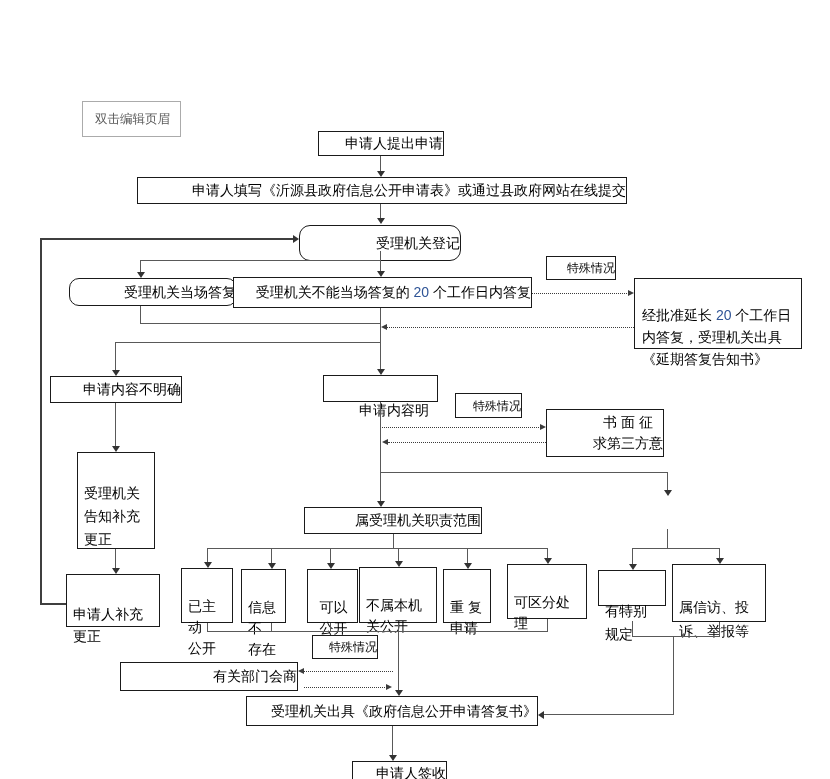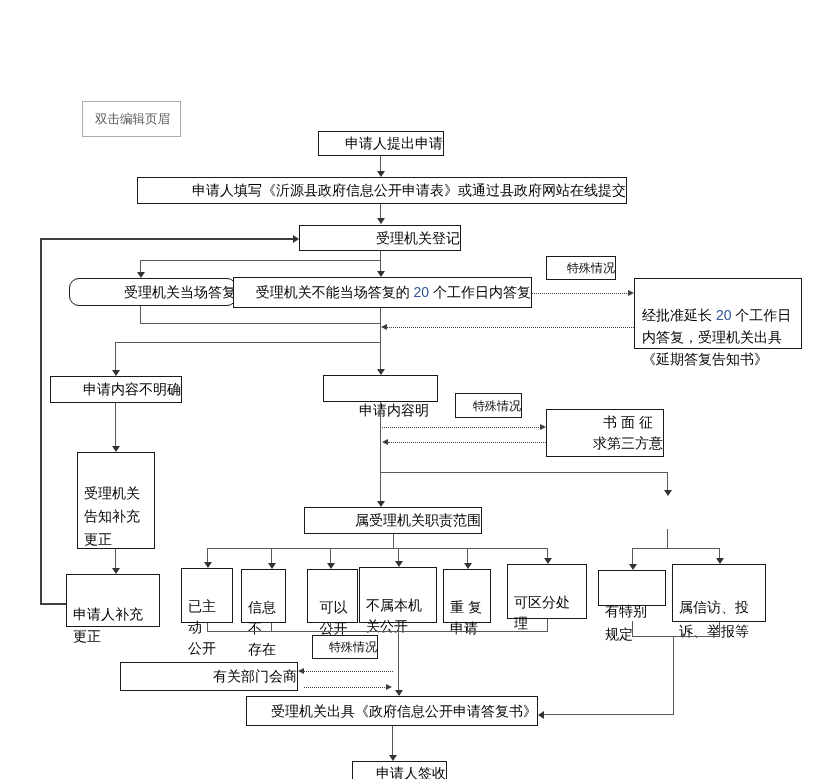--- a/index.html
+++ b/index.html
@@ -36,21 +36,21 @@
   </div>
 
   <div class="box c" style="left:318px;top:93px;width:126px;height:25px;">
     <span>申请人提出申请</span>
   </div>
 
   <div class="box c" style="left:137px;top:139px;width:490px;height:27px;">
     <span>申请人填写《沂源县政府信息公开申请表》或通过县政府网站在线提交</span>
   </div>
 
-  <div class="box c" style="left:299px;top:187px;width:162px;height:26px;">
+  <div class="box c" style="left:299px;top:187px;width:162px;height:36px;border-radius:11px;">
     <span>受理机关登记</span>
   </div>
 
   <div class="box c" style="left:69px;top:240px;width:168px;height:28px;border-radius:10px;">
     <span>受理机关当场答复</span>
   </div>
 
   <div class="box c" style="left:233px;top:239px;width:299px;height:31px;">
     <span><span>受理机关不能当场答复的 </span><span class="num">20</span><span> 个工作日内答复</span></span>
   </div>

